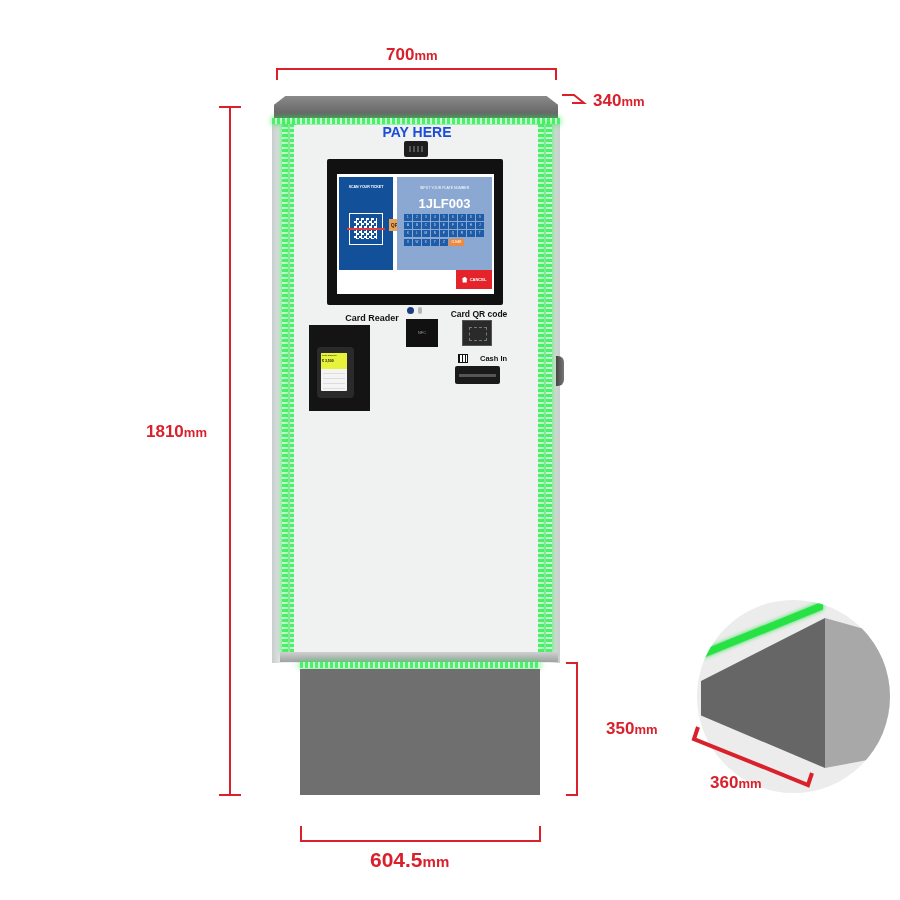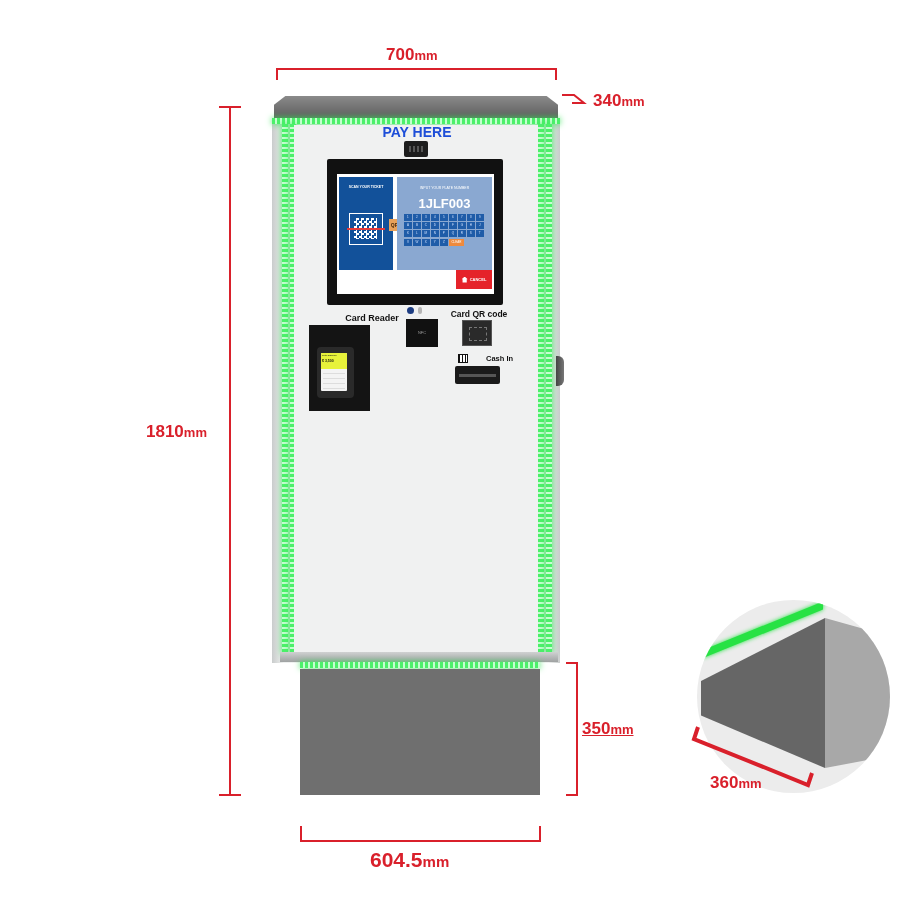--- a/index.html
+++ b/index.html
@@ -47,21 +47,21 @@
 
   .nfc-icons { position: absolute; left: 407px; top: 307px; display: flex; gap: 4px; }
   .globe-icon { width: 7px; height: 7px; border-radius: 50%; background: #1d3d82; }
   .mic-icon { width: 4px; height: 7px; border-radius: 2px; background: #b5b5b5; }
   .nfc-box { position: absolute; left: 406px; top: 319px; width: 32px; height: 28px; background: #111; color: #9a9a9a; font-size: 4px; text-align: center; line-height: 28px; }
 
   .qr-label { position: absolute; left: 448px; top: 309px; width: 62px; text-align: center; font-size: 8.5px; font-weight: bold; color: #111; }
   .qr-scanner { position: absolute; left: 462px; top: 320px; width: 30px; height: 26px; background: #2a2a2a; border: 1px solid #555; }
   .qr-scanner::after { content: ""; position: absolute; left: 6px; top: 6px; width: 16px; height: 12px; border: 1px dashed #777; }
 
-  .cash-label { position: absolute; left: 458px; top: 354px; display: flex; align-items: center; gap: 18px; font-size: 7.5px; font-weight: bold; color: #111; }
+  .cash-label { position: absolute; left: 458px; top: 354px; display: flex; align-items: center; gap: 12px; font-size: 7.5px; font-weight: bold; color: #111; }
   .cash-icon { width: 10px; height: 9px; border: 1px solid #111; background: repeating-linear-gradient(90deg, #111 0 1px, #fff 1px 3px); }
   .cash-slot { position: absolute; left: 455px; top: 366px; width: 45px; height: 18px; background: #1a1a1a; border-radius: 2px; }
   .cash-slot::after { content: ""; position: absolute; left: 4px; top: 8px; width: 37px; height: 3px; background: #555; }
 
   .side-handle { position: absolute; left: 556px; top: 356px; width: 8px; height: 30px; background: linear-gradient(90deg, #444, #777); border-radius: 0 6px 6px 0; }
   .base-ledge { position: absolute; left: 280px; top: 652px; width: 278px; height: 10px; background: linear-gradient(#cfd1d1, #9fa2a2); }
   .pedestal { position: absolute; left: 300px; top: 669px; width: 240px; height: 126px; background: #6f6f6f; }
 
   
   .inset { position: absolute; left: 697px; top: 600px; width: 193px; height: 193px; border-radius: 50%; background: #ececec; overflow: hidden; }
@@ -89,21 +89,21 @@
 <div class="red" style="left:229px;top:106px;width:2px;height:690px;"></div>
 <div class="red" style="left:219px;top:106px;width:22px;height:2px;"></div>
 <div class="red" style="left:219px;top:794px;width:22px;height:2px;"></div>
 <div class="dim-label" style="left:146px;top:422px;">
   <span>1810</span><span class="unit">mm</span>
 </div>
 
 <div class="red" style="left:576px;top:662px;width:2px;height:134px;"></div>
 <div class="red" style="left:566px;top:662px;width:12px;height:2px;"></div>
 <div class="red" style="left:566px;top:794px;width:12px;height:2px;"></div>
-<div class="dim-label" style="left:582px;top:719px;text-decoration:underline;">
+<div class="dim-label" style="left:606px;top:719px;">
   <span>350</span><span class="unit">mm</span>
 </div>
 
 <div class="red" style="left:300px;top:840px;width:241px;height:2px;"></div>
 <div class="red" style="left:300px;top:826px;width:2px;height:16px;"></div>
 <div class="red" style="left:539px;top:826px;width:2px;height:16px;"></div>
 <div class="dim-label" style="left:370px;top:848px;font-size:21px;text-align:right;">
   <span>604.5</span><span class="unit" style="font-size:15px;">mm</span>
 </div>
 

